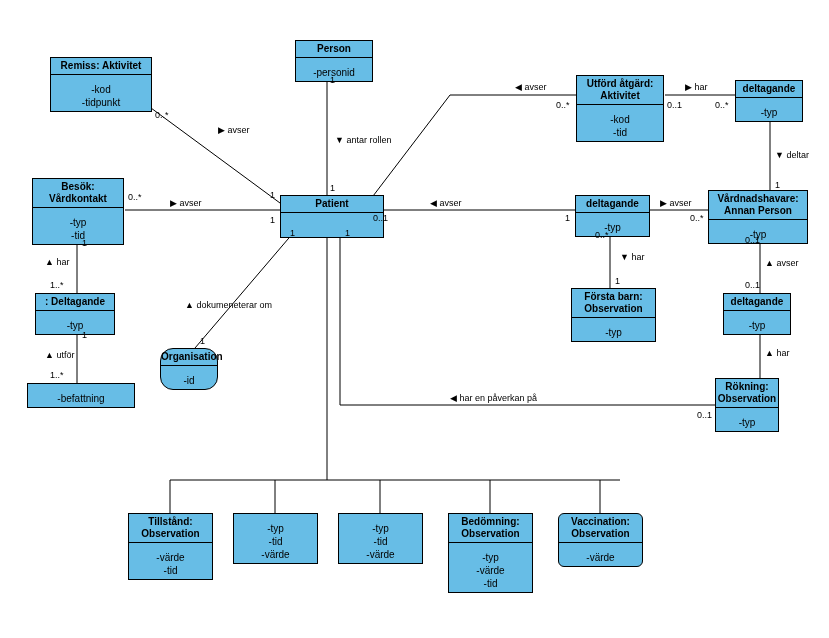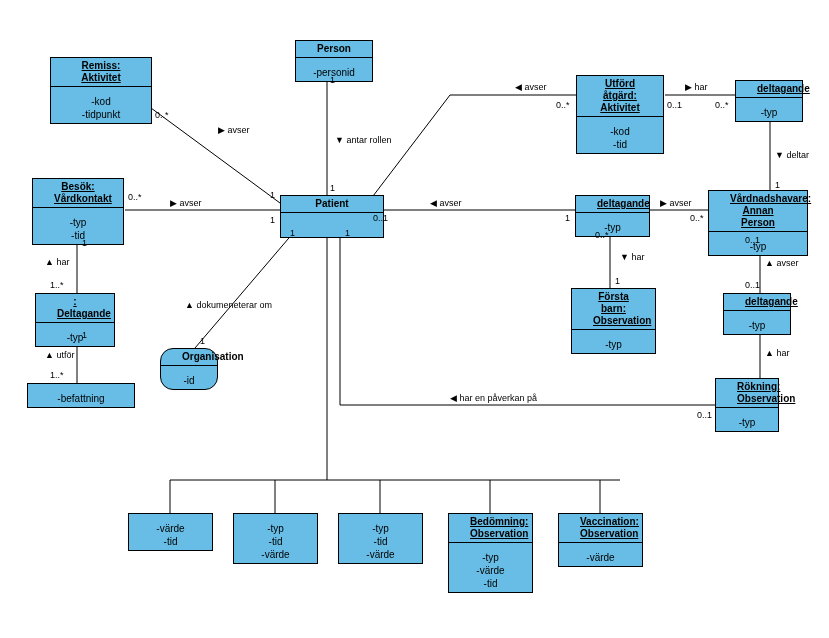--- a/index.html
+++ b/index.html
@@ -15,25 +15,24 @@
     position: absolute;
     background: #67bde6;
     border: 1px solid #000;
     font-size: 10px;
     box-sizing: border-box;
   }
   .class-title {
     border-bottom: 1px solid #000;
     text-align: center;
     font-weight: bold;
-    padding: 2px 21px;
+    padding: 2px 0;
     line-height: 1.2;
   }
   .class-title.underline {
-    text-decoration: underline;
   }
   .class-attrs {
     padding: 2px 4px;
     text-align: center;
     line-height: 1.3;
     min-height: 10px;
     margin-top: 6px;
   }
   svg {
     position: absolute;
@@ -191,20 +190,21 @@
     </div>
 </div>
 
 <div class="class-box" style="left:27px;top:383px;width:108px;">
   <div class="class-attrs">
       <div>-befattning</div>
     </div>
 </div>
 
 <div class="class-box" style="left:128px;top:513px;width:85px;">
+  <div class="class-title underline">Tillstånd: Observation</div>
   <div class="class-attrs">
       <div>-värde</div>
       <div>-tid</div>
     </div>
 </div>
 
 <div class="class-box" style="left:233px;top:513px;width:85px;">
   <div class="class-attrs">
       <div>-typ</div>
       <div>-tid</div>
@@ -222,21 +222,21 @@
 
 <div class="class-box" style="left:448px;top:513px;width:85px;">
   <div class="class-title underline">Bedömning: Observation</div>
   <div class="class-attrs">
       <div>-typ</div>
       <div>-värde</div>
       <div>-tid</div>
     </div>
 </div>
 
-<div class="class-box" style="left:558px;top:513px;width:85px;">
+<div class="class-box" style="left:558px;top:513px;width:85px;border-radius:6px;">
   <div class="class-title underline">Vaccination: Observation</div>
   <div class="class-attrs">
       <div>-värde</div>
     </div>
 </div>
 
 <div class="label" style="left:218px;top:125px;">▶ <span>avser</span></div>
 <div class="label" style="left:335px;top:135px;">▼ <span>antar rollen</span></div>
 <div class="label" style="left:515px;top:82px;">◀ <span>avser</span></div>
 <div class="label" style="left:685px;top:82px;">▶ <span>har</span></div>

